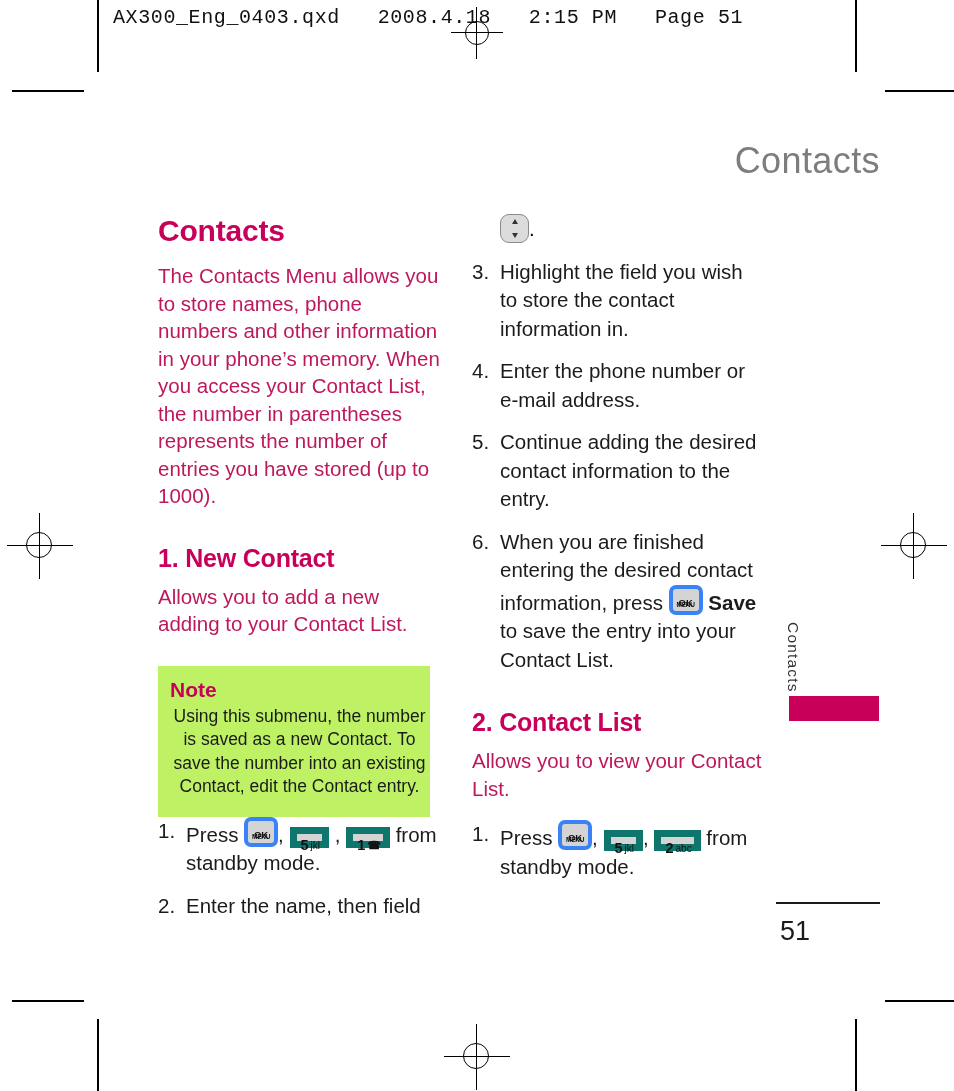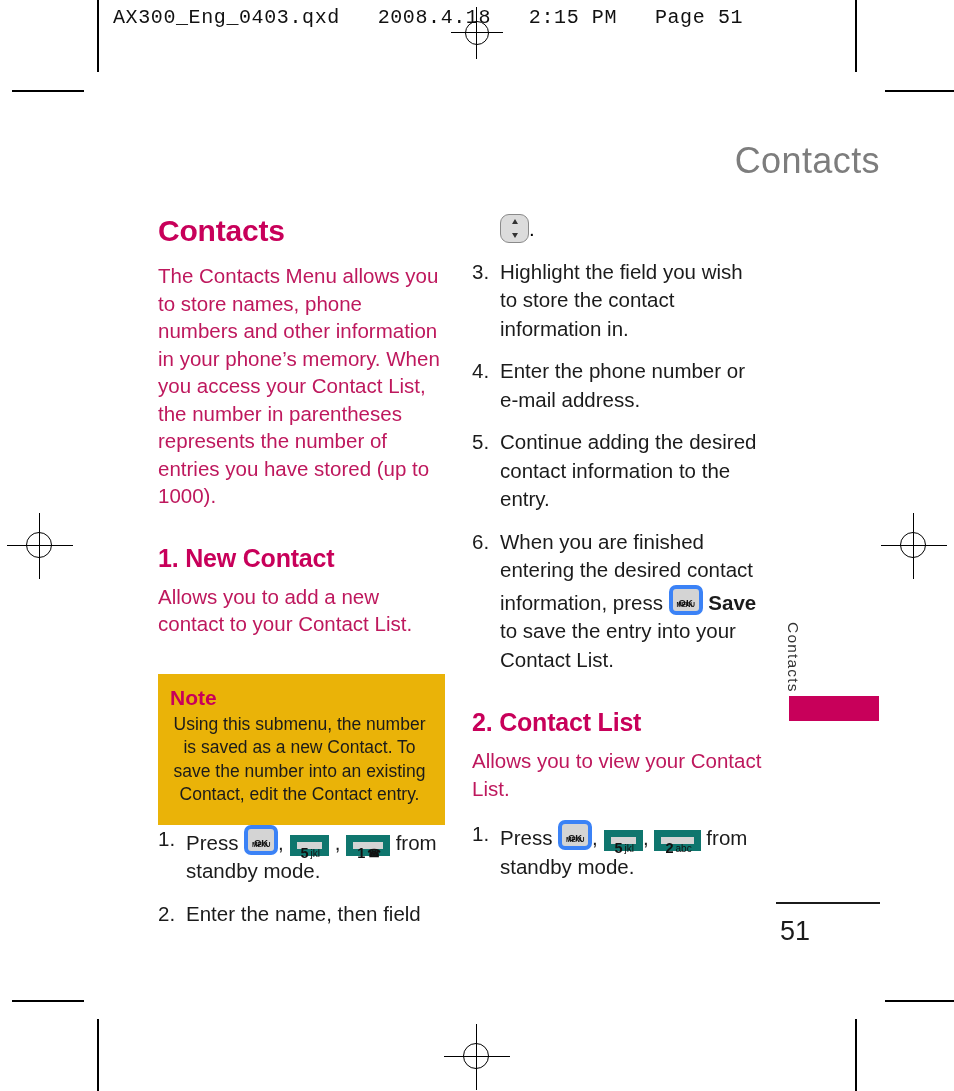--- a/index.html
+++ b/index.html
@@ -105,23 +105,23 @@
   }
   p.body {
     margin: 0 0 0 0;
     font-size: 20.5px;
     line-height: 27.5px;
     color: #be185d;
   }
 
   
   .note {
-    margin-top: 36px;
-    background: #eab308;
-    padding: 12px 16px 18px 12px;
+    margin-top: 28px;
+    background: #bef264;
+    padding: 12px 1px 18px 12px;
     width: 259px;
     box-sizing: content-box;
     position: relative;
   }
   .note .note-title {
     font-size: 21px;
     font-weight: bold;
     color: #c8005a;
     margin-bottom: 3px;
   }
@@ -318,21 +318,21 @@
 <div class="running-head">Contacts</div>
 
 <div class="col col-left">
 
   <h1 class="chapter">Contacts</h1>
 
   <p class="body">The Contacts Menu allows you to store names, phone numbers and other information in your phone’s memory. When you access your Contact List, the number in parentheses represents the number of entries you have stored (up to 1000).</p>
 
   <h2 class="section">1. New Contact</h2>
 
-  <p class="body">Allows you to add a new contact to your Contact List.</p>
+  <p class="body">Allows you to add a new adding to your Contact List.</p>
 
   <div class="note">
     <div class="note-title">Note</div>
     <div class="note-text">Using this submenu, the number is saved as a new Contact. To save the number into an existing Contact, edit the Contact entry.</div>
   </div>
 
   <ol class="steps steps-gap">
     <li>
       <span class="num">1.</span><span>Press</span>
       <span class="key-menu">

